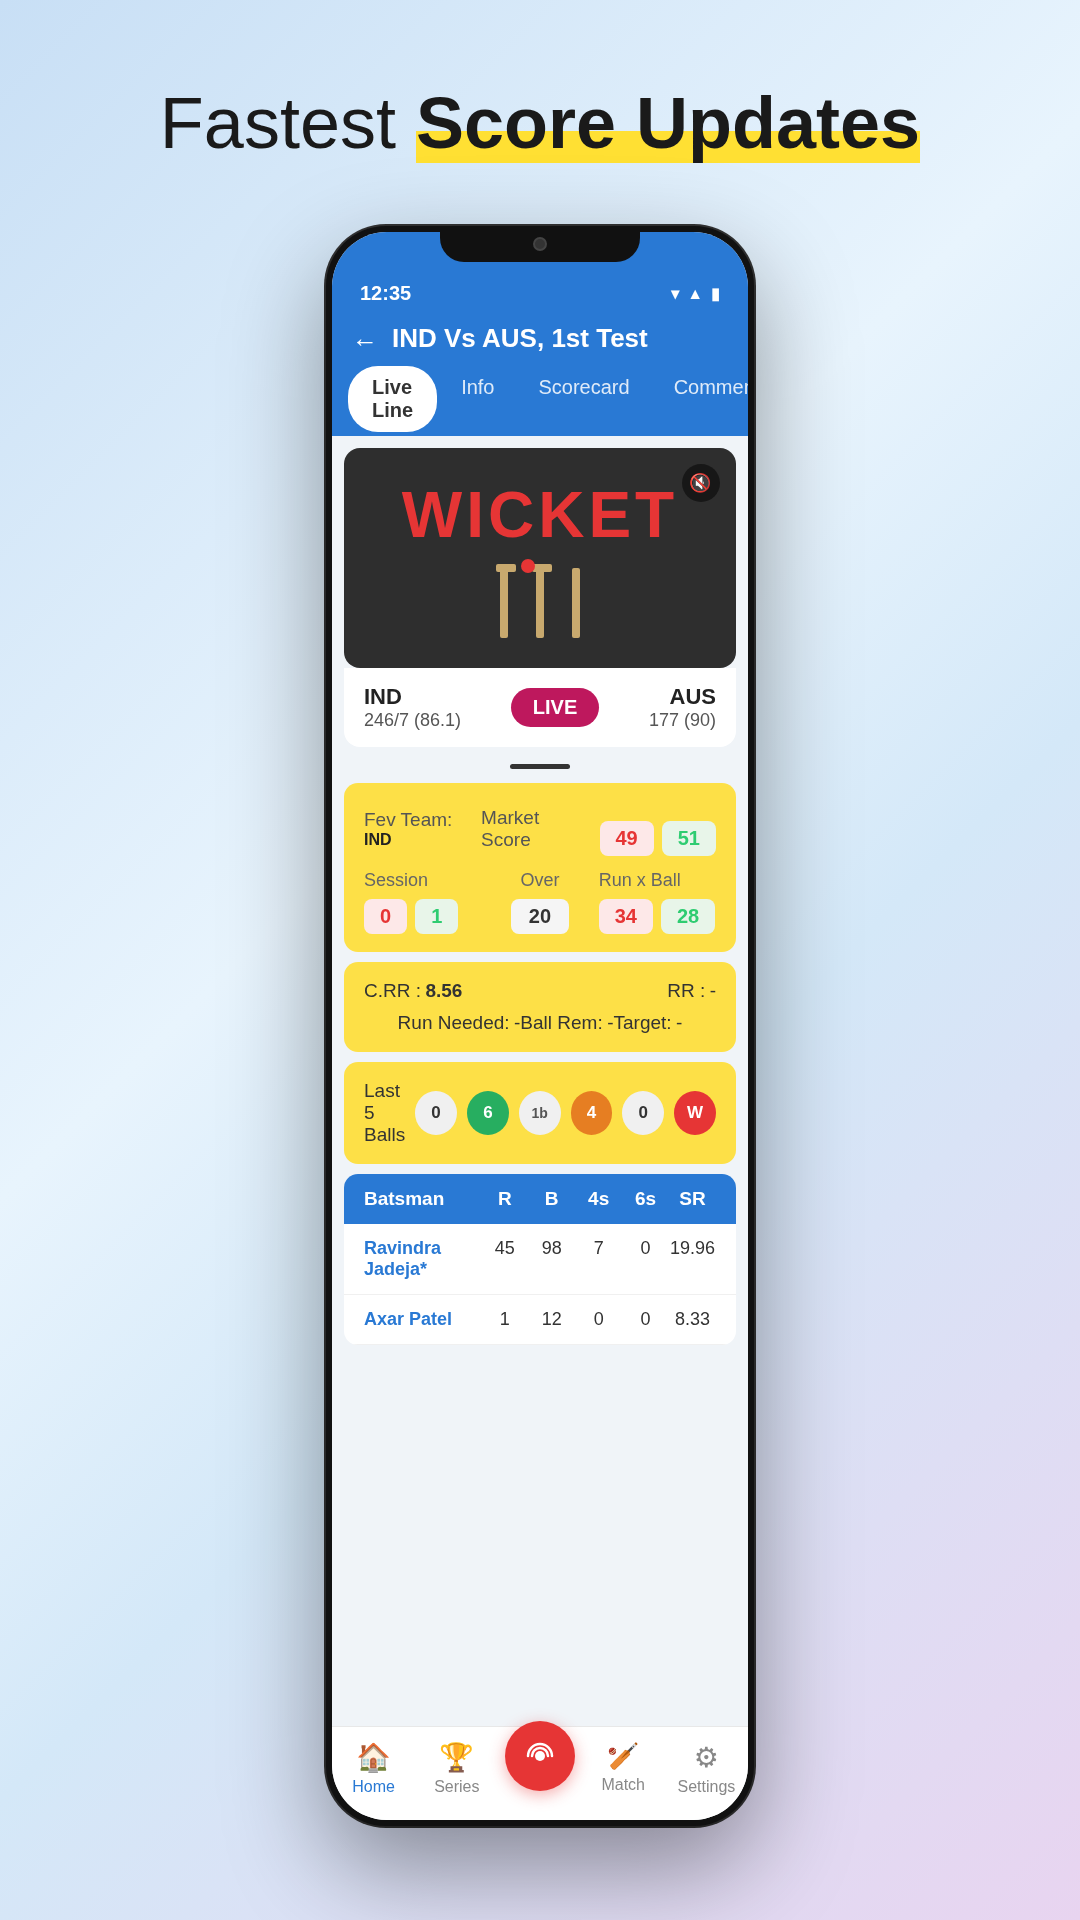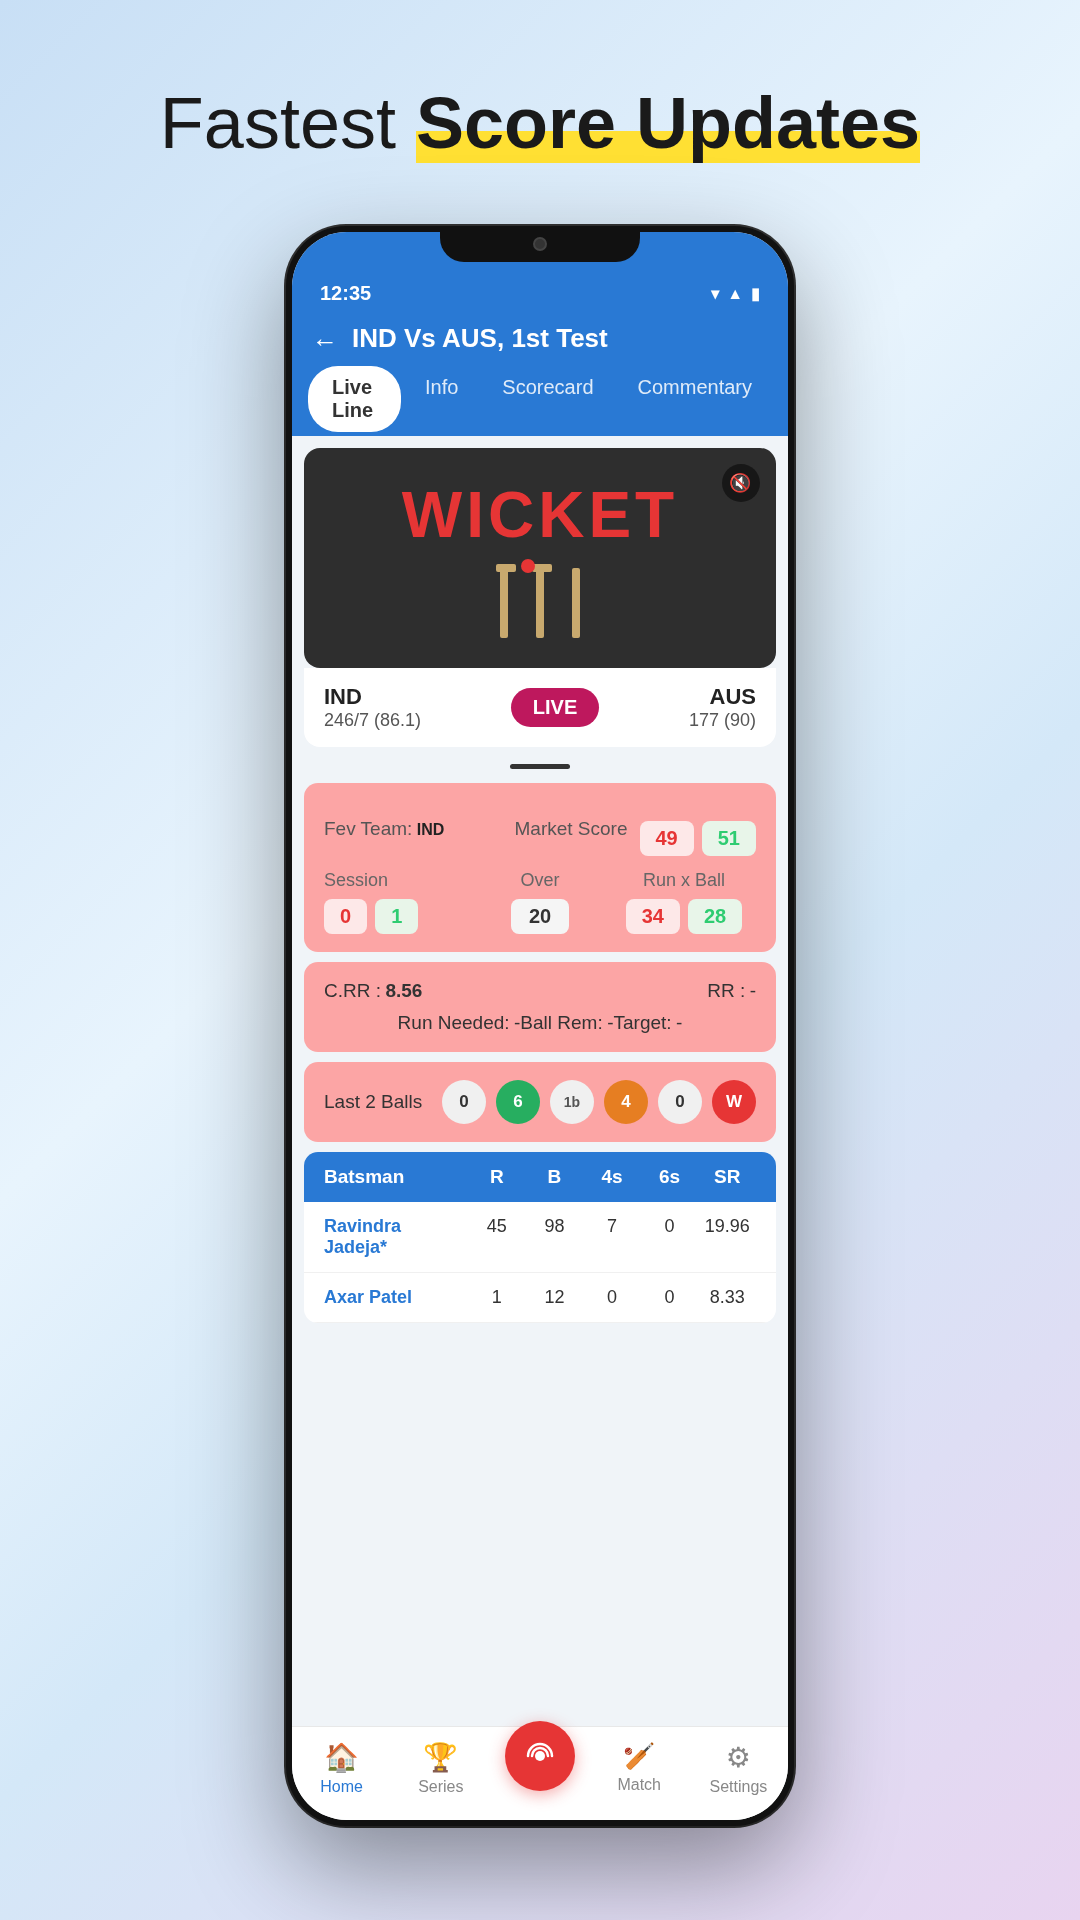--- a/index.html
+++ b/index.html
@@ -24,21 +24,21 @@
     }
     .page-title strong {
       font-weight: 900;
       color: #1a1a1a;
       background: linear-gradient(transparent 60%, #FFE033 60%);
     }
 
     
     .phone-frame {
       margin-top: 60px;
-      width: 508px;
+      width: 428px;
       height: 1600px;
       background: #111;
       border-radius: 60px;
       box-shadow: 0 40px 100px rgba(0,0,0,0.4), 0 0 0 2px #333;
       position: relative;
       overflow: hidden;
       display: flex;
       flex-direction: column;
     }
 
@@ -225,21 +225,21 @@
     .scroll-bar {
       width: 60px;
       height: 5px;
       background: #333;
       border-radius: 3px;
       display: inline-block;
     }
 
     
     .card {
-      background: #fca5a5;
+      background: #fde047;
       margin: 10px 12px;
       border-radius: 14px;
       padding: 18px 20px;
     }
 
     .odds-row {
       display: flex;
       align-items: center;
       justify-content: space-between;
       margin-bottom: 14px;
@@ -274,21 +274,21 @@
       align-items: flex-start;
       gap: 0;
     }
     .session-col {
       flex: 1;
       display: flex;
       flex-direction: column;
       align-items: flex-start;
     }
     .session-col.center { align-items: center; }
-    .session-col.right { align-items: center; }
+    .session-col.right { align-items: flex-start; }
     .col-label {
       font-size: 18px;
       color: #666;
       margin-bottom: 8px;
     }
     .col-badges {
       display: flex;
       gap: 8px;
     }
 
@@ -521,21 +521,21 @@
           </div>
           <div>
             <span class="rr-item">Target:</span>
             <span class="rr-item">-</span>
           </div>
         </div>
       </div>
 
       <div class="card">
         <div class="balls-row">
-          <span class="balls-label">Last 2 Balls</span>
+          <span class="balls-label">Last 5 Balls</span>
           <div class="ball ball-plain">0</div>
           <div class="ball ball-six">6</div>
           <div class="ball ball-wide">1b</div>
           <div class="ball ball-four">4</div>
           <div class="ball ball-plain">0</div>
           <div class="ball ball-wicket">W</div>
         </div>
       </div>
 
       <div class="table-card">

